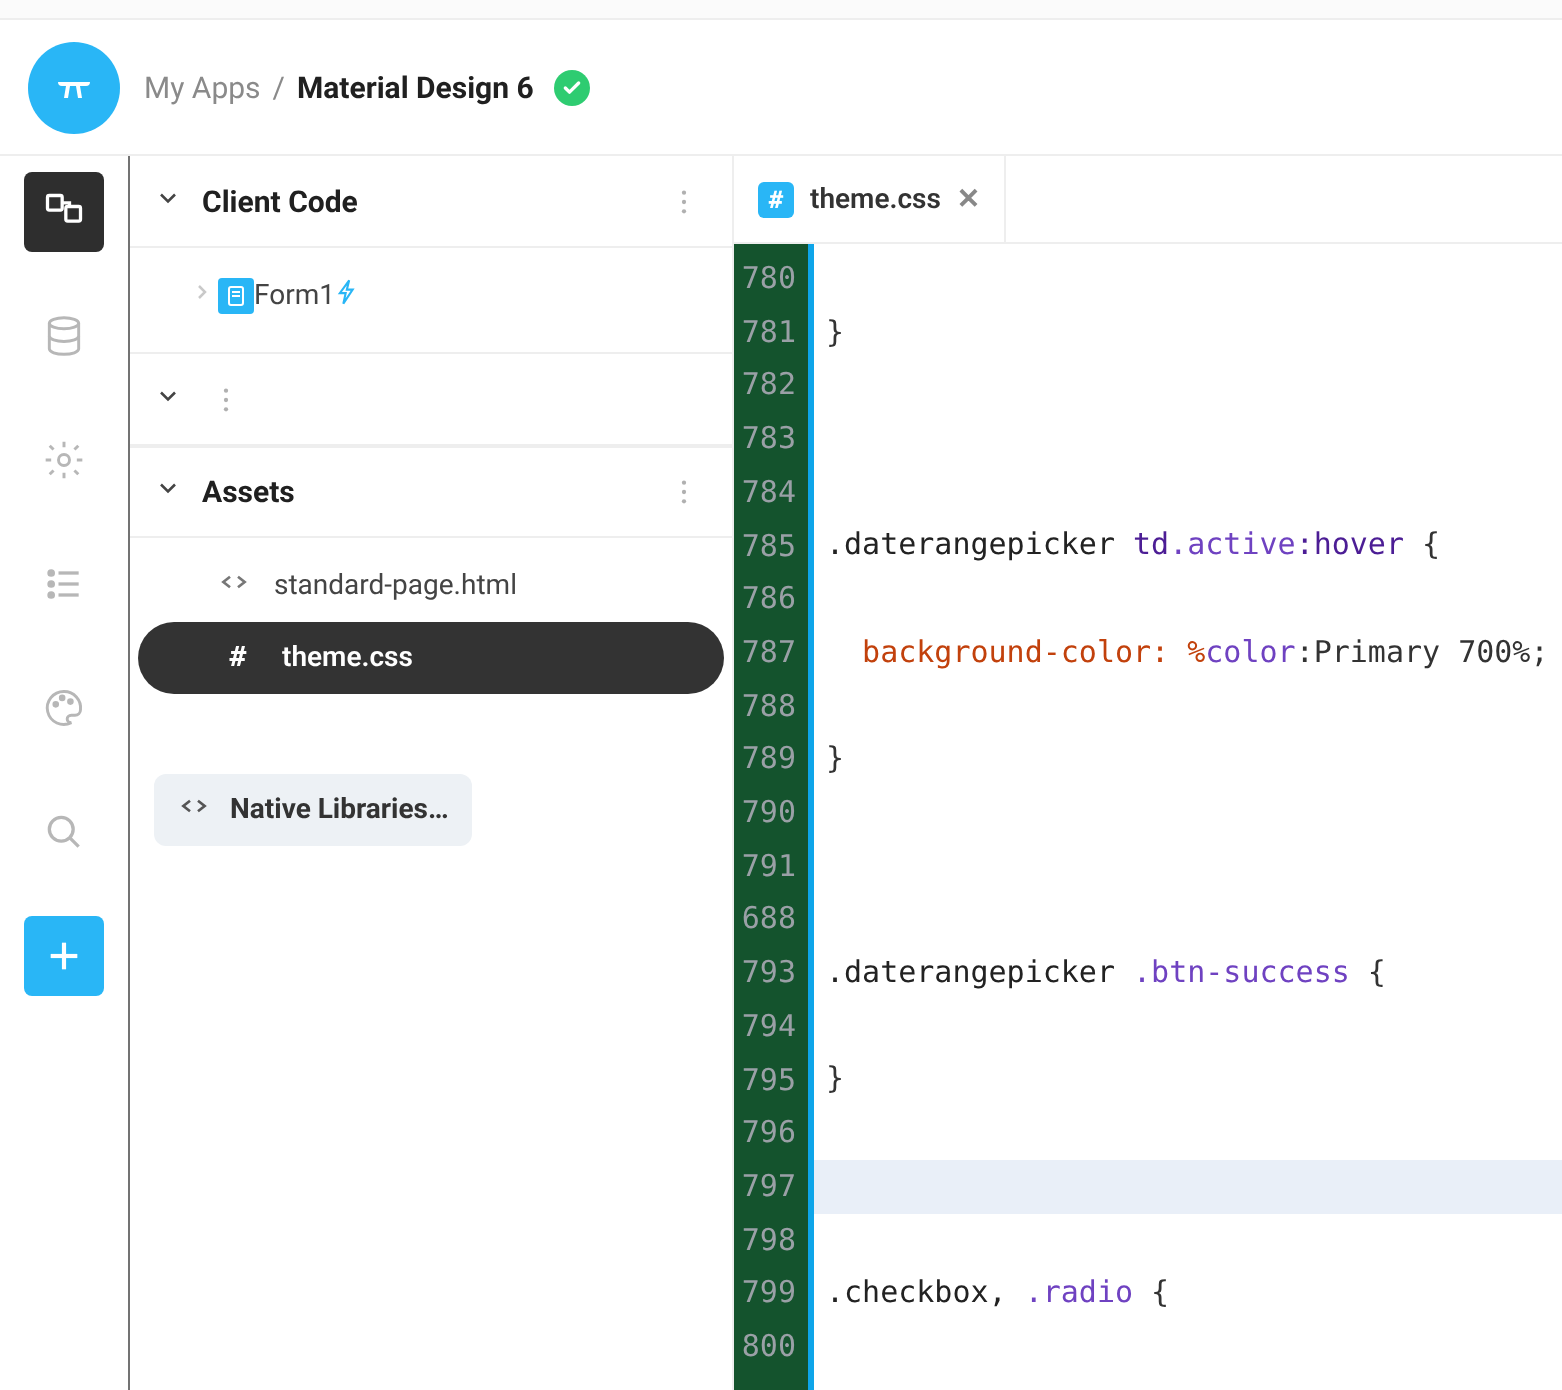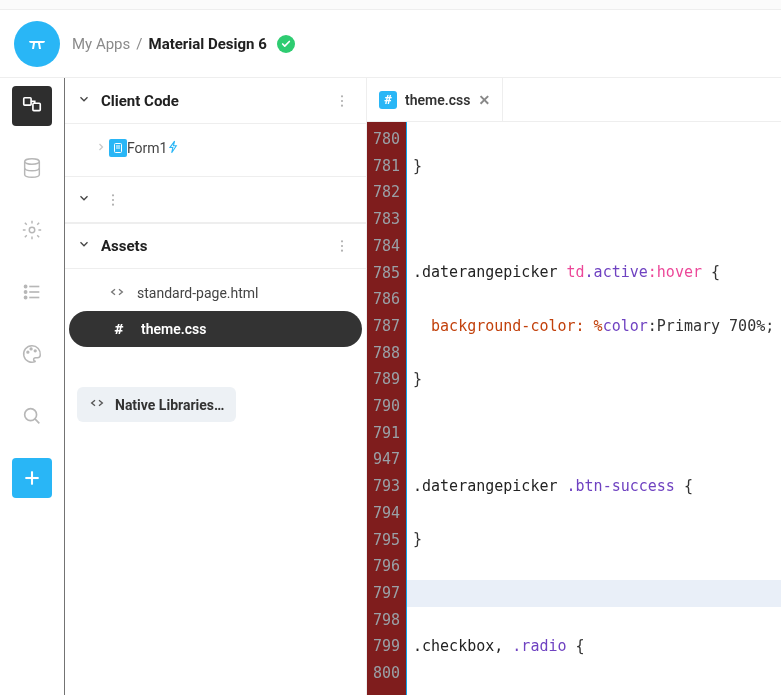--- a/index.html
+++ b/index.html
@@ -224,39 +224,39 @@
   .codewrap {
     flex:1;
     display:flex;
     font-family: "SFMono-Regular", ui-monospace, Menlo, Consolas, monospace;
     font-size: 15px;
     line-height: 26.7px;
     overflow:hidden;
   }
   .gutter {
     width: 40px;
-    background:#7f1d1d;
+    background:#14532d;
     text-align:right;
     color:#9aa0a6;
     padding-right:6px;
-    border-right:1px solid #0ea5e9;
+    border-right:3px solid #0ea5e9;
     flex-shrink:0;
     padding-top:4px;
   }
   .codelines {
     flex:1;
     white-space:pre;
     padding-left:6px;
     padding-top:4px;
     overflow:hidden;
   }
   .codelines .ln { height:26.7px; display:block; }
   .hl { background:#e9eff8; display:block; margin-left:-6px; padding-left:6px; }
   .tok-sel  { color:#222; }
-  .tok-tag  { color:#ec4899; }        
+  .tok-tag  { color:#4c1d95; }        
   .tok-pc   { color:#6f42c1; }        
   .tok-prop { color:#c2410c; }
   .tok-kw   { color:#6f42c1; }        
 </style>
 </head>
 <body>
 
 <div class="topstrip"></div>
 
 <div class="header">
@@ -444,21 +444,21 @@
         <div>782</div>
         <div>783</div>
         <div>784</div>
         <div>785</div>
         <div>786</div>
         <div>787</div>
         <div>788</div>
         <div>789</div>
         <div>790</div>
         <div>791</div>
-        <div>947</div>
+        <div>688</div>
         <div>793</div>
         <div>794</div>
         <div>795</div>
         <div>796</div>
         <div>797</div>
         <div>798</div>
         <div>799</div>
         <div>800</div>
       </div>
       <div class="codelines">

